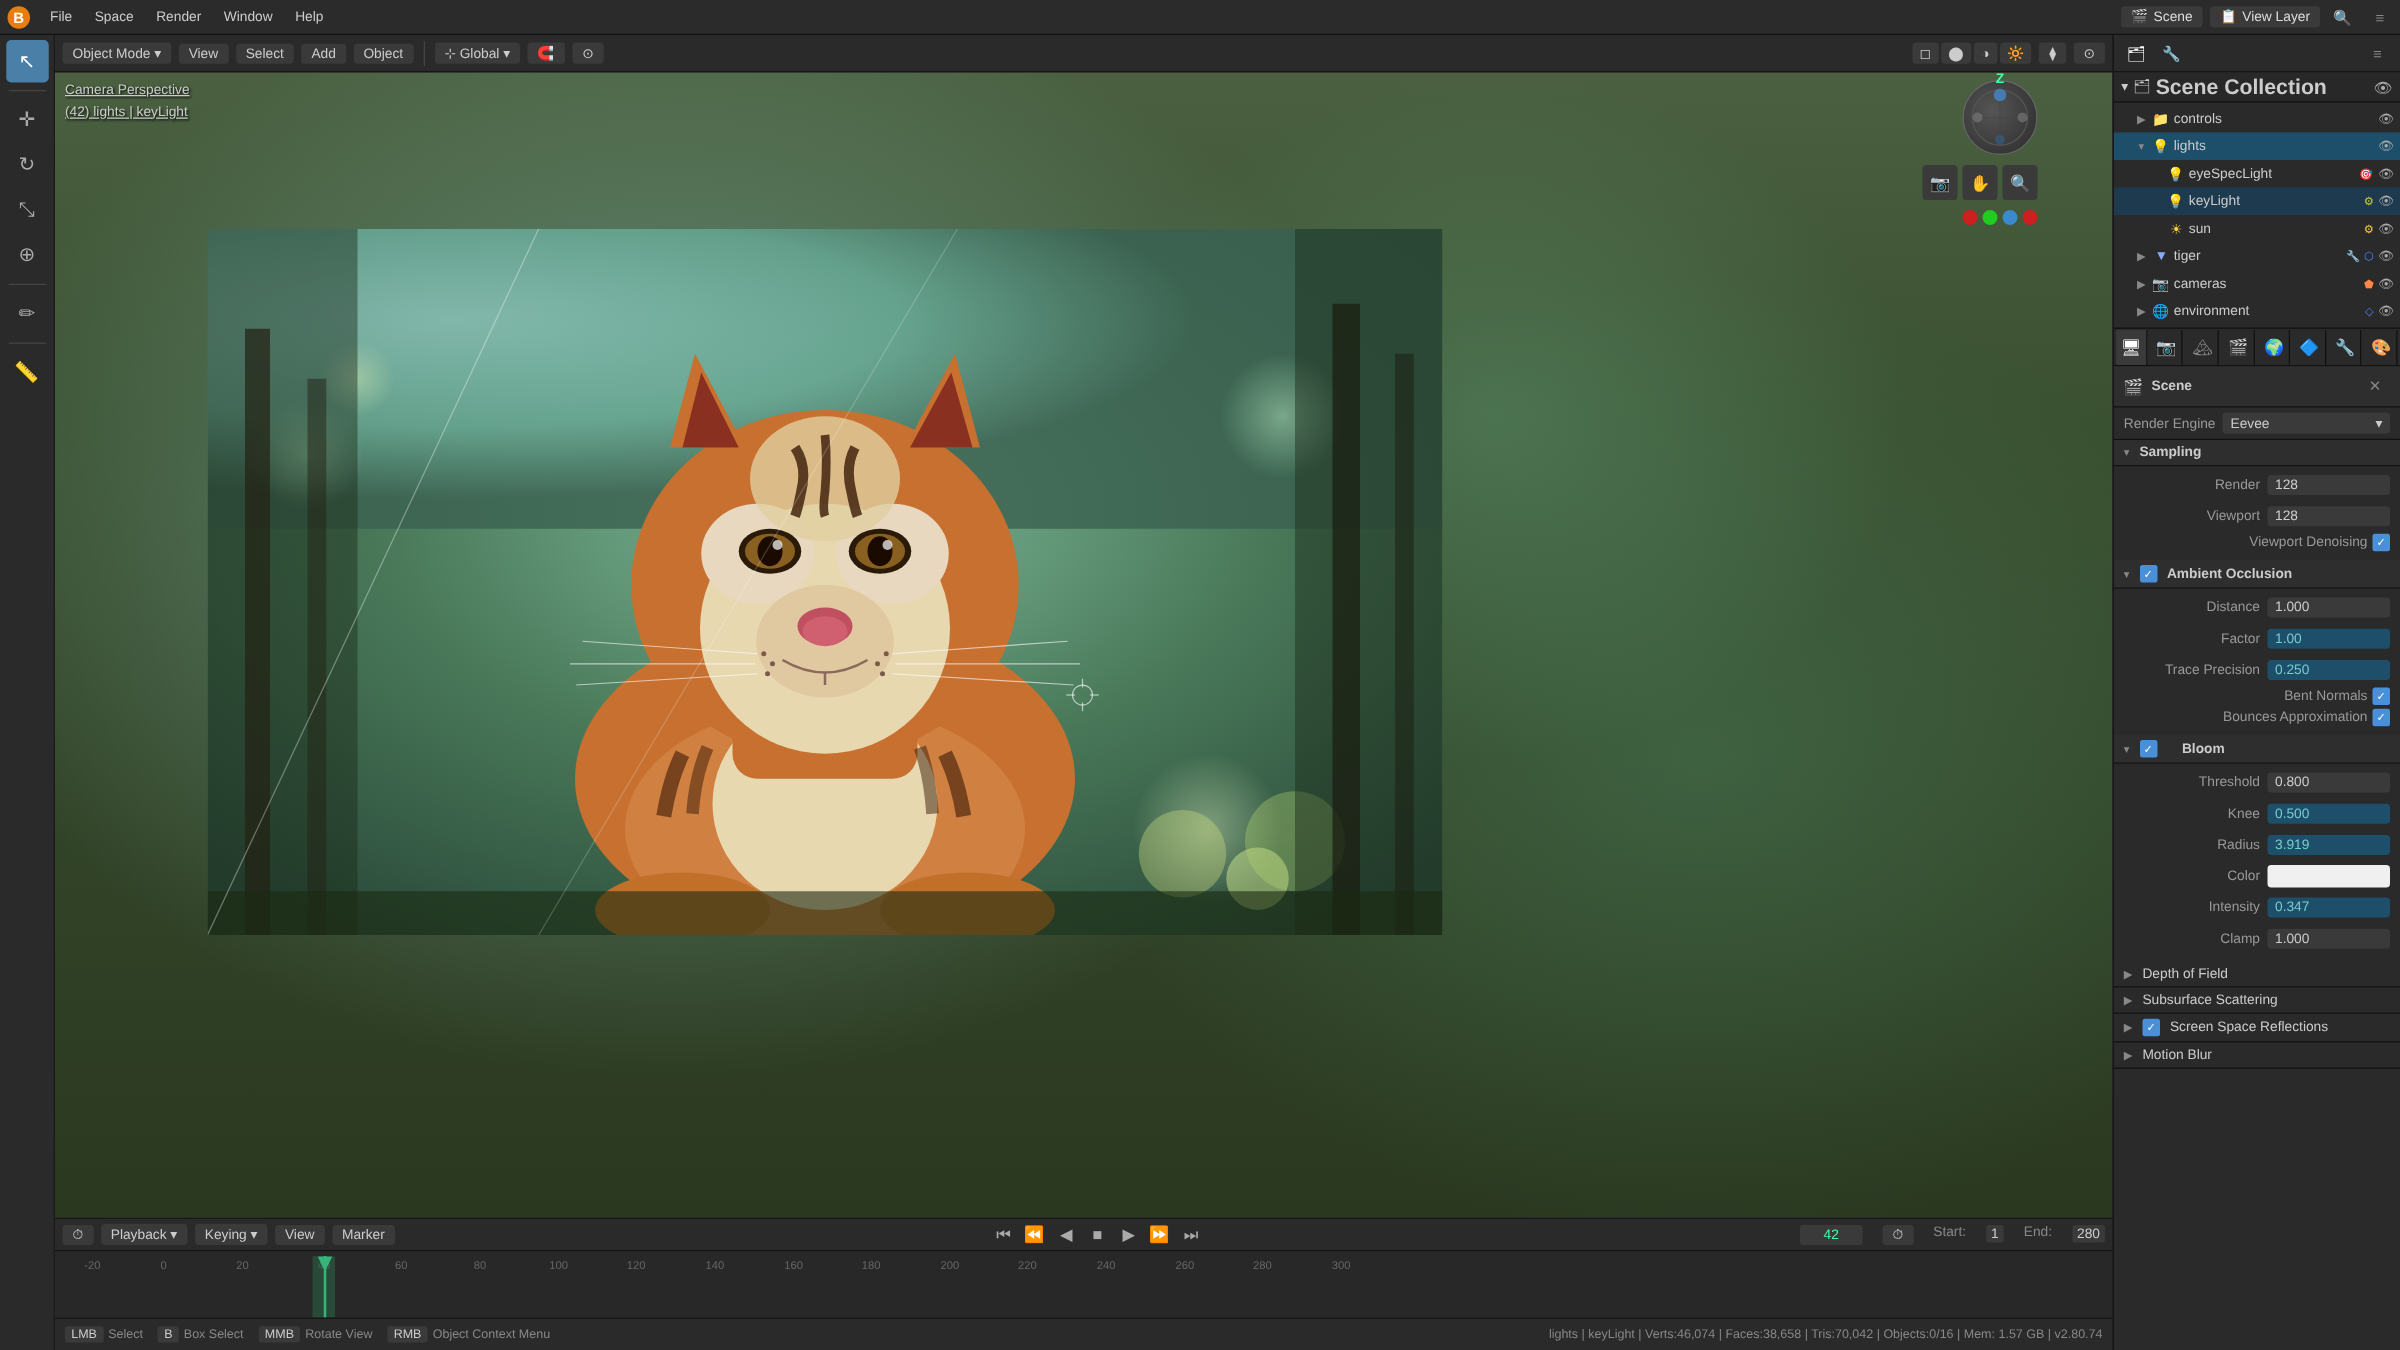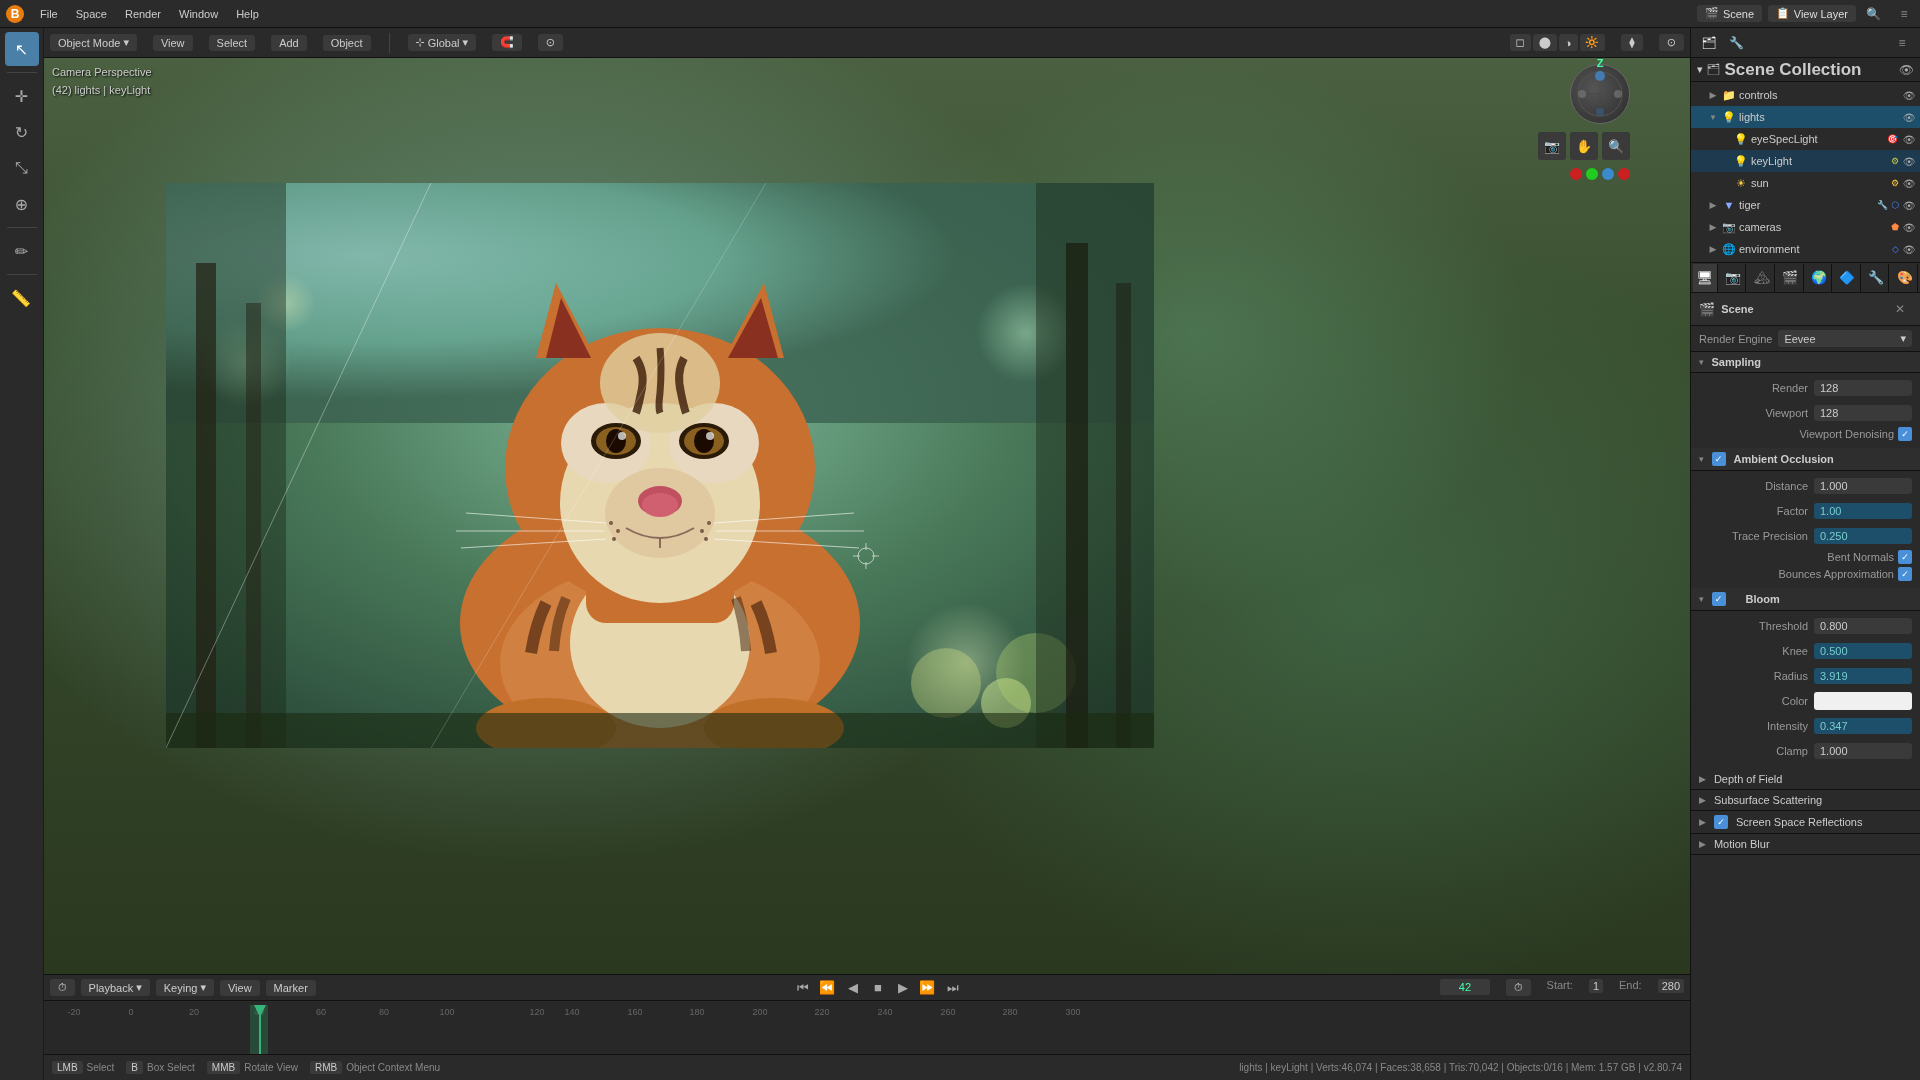--- a/index.html
+++ b/index.html
@@ -119,21 +119,21 @@
       overflow: hidden;
     }
 
     
     .viewport-header {
       display: flex;
       align-items: center;
       background: #2a2a2a;
       height: 30px;
       padding: 0 6px;
-      gap: 16px;
+      gap: 6px;
       border-bottom: 1px solid #111;
       flex-shrink: 0;
     }
     .header-btn {
       padding: 2px 8px;
       background: #3a3a3a;
       border-radius: 3px;
       cursor: pointer;
       color: #ccc;
       font-size: 11px;
@@ -149,20 +149,21 @@
       overflow: hidden;
       background: #3a3a3a;
     }
     .camera-info {
       position: absolute;
       top: 6px; left: 8px;
       color: #ccc;
       font-size: 11px;
       line-height: 1.6;
       text-shadow: 1px 1px 2px #000;
+      text-decoration: underline;
     }
 
     
     .viewport-top-right {
       position: absolute;
       top: 6px;
       right: 60px;
       display: flex;
       flex-direction: column;
       align-items: flex-end;
@@ -818,21 +819,21 @@
       <div class="timeline-ruler">
         <div style="position:relative;width:100%;height:100%;">
 
           <span class="ruler-frame-label" style="left:30px;">-20</span>
           <span class="ruler-frame-label" style="left:87px;">0</span>
           <span class="ruler-frame-label" style="left:150px;">20</span>
           <span class="ruler-frame-label" style="left:215px;">40</span>
           <span class="ruler-frame-label" style="left:277px;">60</span>
           <span class="ruler-frame-label" style="left:340px;">80</span>
           <span class="ruler-frame-label" style="left:403px;">100</span>
-          <span class="ruler-frame-label" style="left:465px;margin-left:28px;">120</span>
+          <span class="ruler-frame-label" style="left:465px;">120</span>
           <span class="ruler-frame-label" style="left:528px;">140</span>
           <span class="ruler-frame-label" style="left:591px;">160</span>
           <span class="ruler-frame-label" style="left:653px;">180</span>
           <span class="ruler-frame-label" style="left:716px;">200</span>
           <span class="ruler-frame-label" style="left:778px;">220</span>
           <span class="ruler-frame-label" style="left:841px;">240</span>
           <span class="ruler-frame-label" style="left:904px;">260</span>
           <span class="ruler-frame-label" style="left:966px;">280</span>
           <span class="ruler-frame-label" style="left:1029px;">300</span>
 

